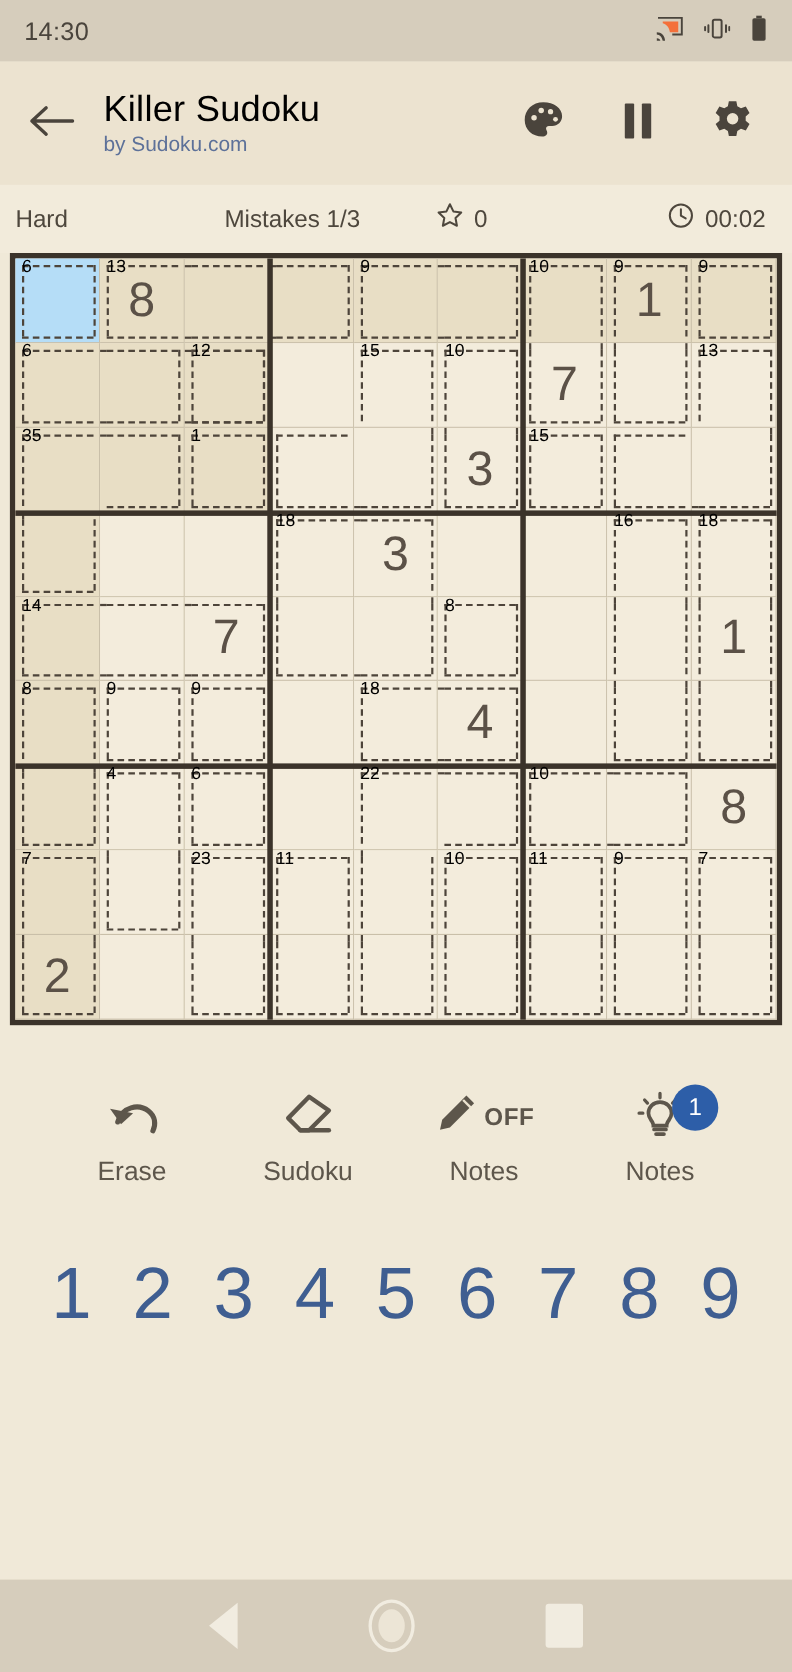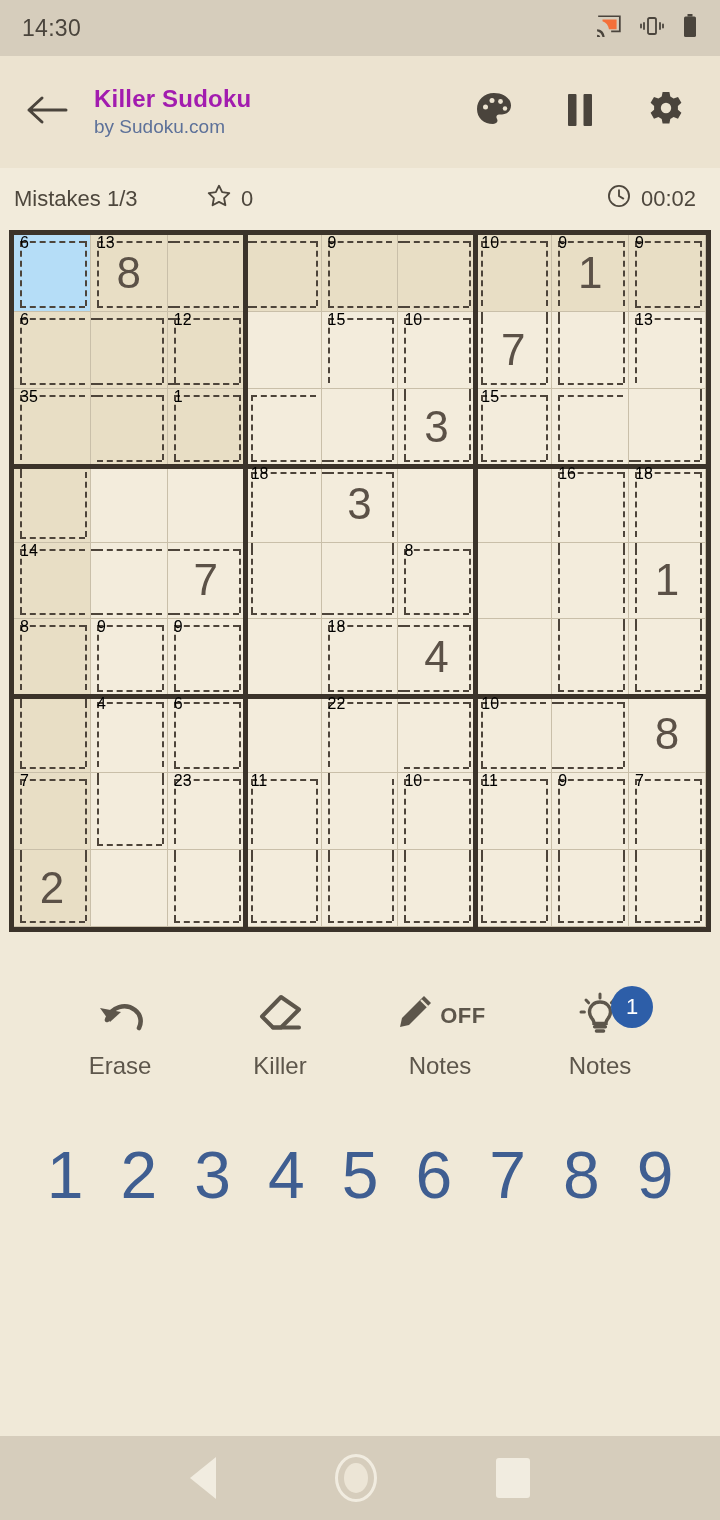--- a/index.html
+++ b/index.html
@@ -21,21 +21,21 @@
   .statusbar .sysicons { display:flex; align-items:center; gap:18px; }
 
   
   .appbar {
     height:112px; background:#ece3d0;
     display:flex; align-items:center; padding:0 26px;
     position:relative;
   }
   .back-btn { width:52px; display:flex; align-items:center; justify-content:flex-start; }
   .titles { margin-left:16px; }
-  .app-title { font-size:24px; font-weight:bold; color:#a21caf; line-height:1.18; letter-spacing:.2px;}
+  .app-title { font-size:33px; font-weight:normal; color:#000000; line-height:1.18; letter-spacing:.2px;}
   .app-sub { font-size:19px; color:#5d7199; line-height:1.25; margin-top:1px;}
   .appbar-actions { margin-left:auto; display:flex; align-items:center; gap:50px; padding-right:8px;}
 
   
   .infostrip {
     height:62px; background:#f2ebdb;
     display:flex; align-items:center;
     font-size:22px; color:#4e473d;
     padding:0 14px;
   }
@@ -177,20 +177,21 @@
     <span>
       <svg width="40" height="40" viewBox="0 0 40 40">
         <path d="M16.6 2h6.8l.9 4.6 3.3 1.9 4.4-1.6 3.4 5.9-3.5 3.1v3.8l3.5 3.1-3.4 5.9-4.4-1.6-3.3 1.9-.9 4.6h-6.8l-.9-4.6-3.3-1.9-4.4 1.6-3.4-5.9 3.5-3.1v-3.8L4.6 12.8l3.4-5.9 4.4 1.6 3.3-1.9z" fill="#4a443c"></path>
         <circle cx="20" cy="18" r="5.2" fill="#ece3d0"></circle>
       </svg>
     </span>
   </div>
 </div>
 
 <div class="infostrip">
+  <div class="info-diff">Hard</div>
   <div class="info-mis">Mistakes 1/3</div>
   <div class="info-star">
     <span>
       <svg width="26" height="26" viewBox="0 0 24 24">
         <path d="M12 2.5l2.9 6 6.6.9-4.8 4.6 1.2 6.5-5.9-3.1-5.9 3.1 1.2-6.5L2.5 9.4l6.6-.9z" fill="none" stroke="#4e473d" stroke-width="1.7" stroke-linejoin="round"></path>
       </svg>
     </span>
     <span>0</span>
   </div>
   <div class="info-time">
@@ -633,21 +634,21 @@
     <div class="lbl">Erase</div>
   </div>
 
   <div class="action">
     <div class="ico">
       <svg width="52" height="46" viewBox="0 0 52 46">
         <path d="M27 4L8 23.5l11 11h8L45 16.5z" fill="none" stroke="#5d564b" stroke-width="4" stroke-linejoin="round"></path>
         <path d="M19 34.5h26" stroke="#5d564b" stroke-width="4" stroke-linecap="round"></path>
       </svg>
     </div>
-    <div class="lbl">Killer</div>
+    <div class="lbl">Sudoku</div>
   </div>
 
   <div class="action">
     <div class="ico">
       <span>
         <svg width="40" height="42" viewBox="0 0 40 42">
           <path d="M30 3l7 7-22 22-9 2 2-9z" fill="#5d564b"></path>
           <path d="M27 7l7 7" stroke="#ece3d0" stroke-width="2.2"></path>
         </svg>
       </span>

